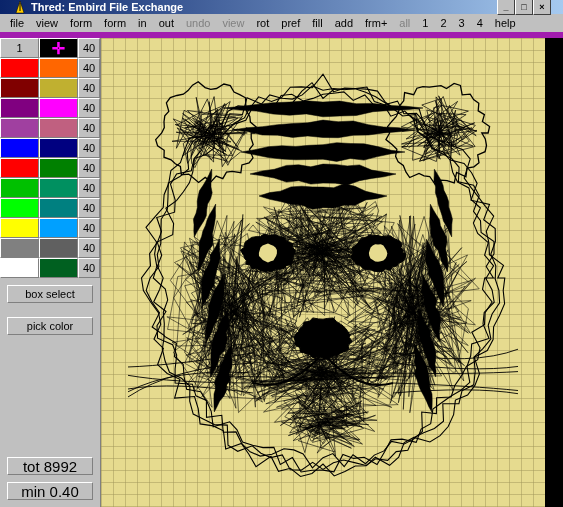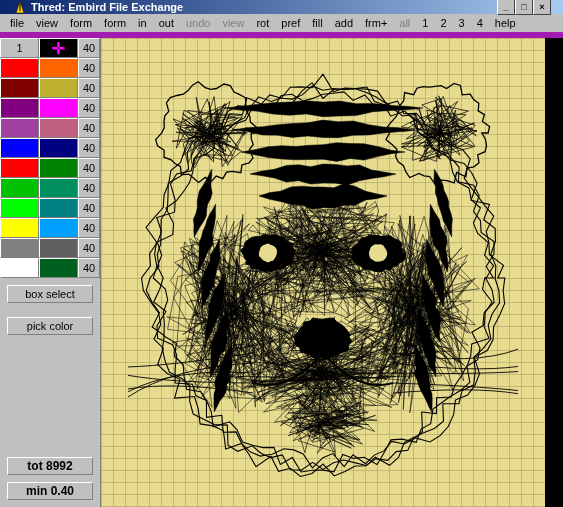--- a/index.html
+++ b/index.html
@@ -96,21 +96,21 @@
     height: 18px;
     border:1px solid #808080;
     border-top-color:#fff; border-left-color:#fff;
     display:flex;align-items:center;justify-content:center;
     background:#c0c0c0;
     font-size:11px;
     margin:7px;
     box-sizing:border-box;
   }
   .spacer {flex:1;}
-  .stats .sidebtn { font-size:12px;font-weight:bold;}
+  .stats .sidebtn { font-size:15px;}
   .canvas-wrap {
     flex:1;
     background:#e6db8f;
     position:relative;
     overflow:hidden;
     border-right:18px solid #000;
   }
   .grid {
     position:absolute; inset:0;
     background-image:

